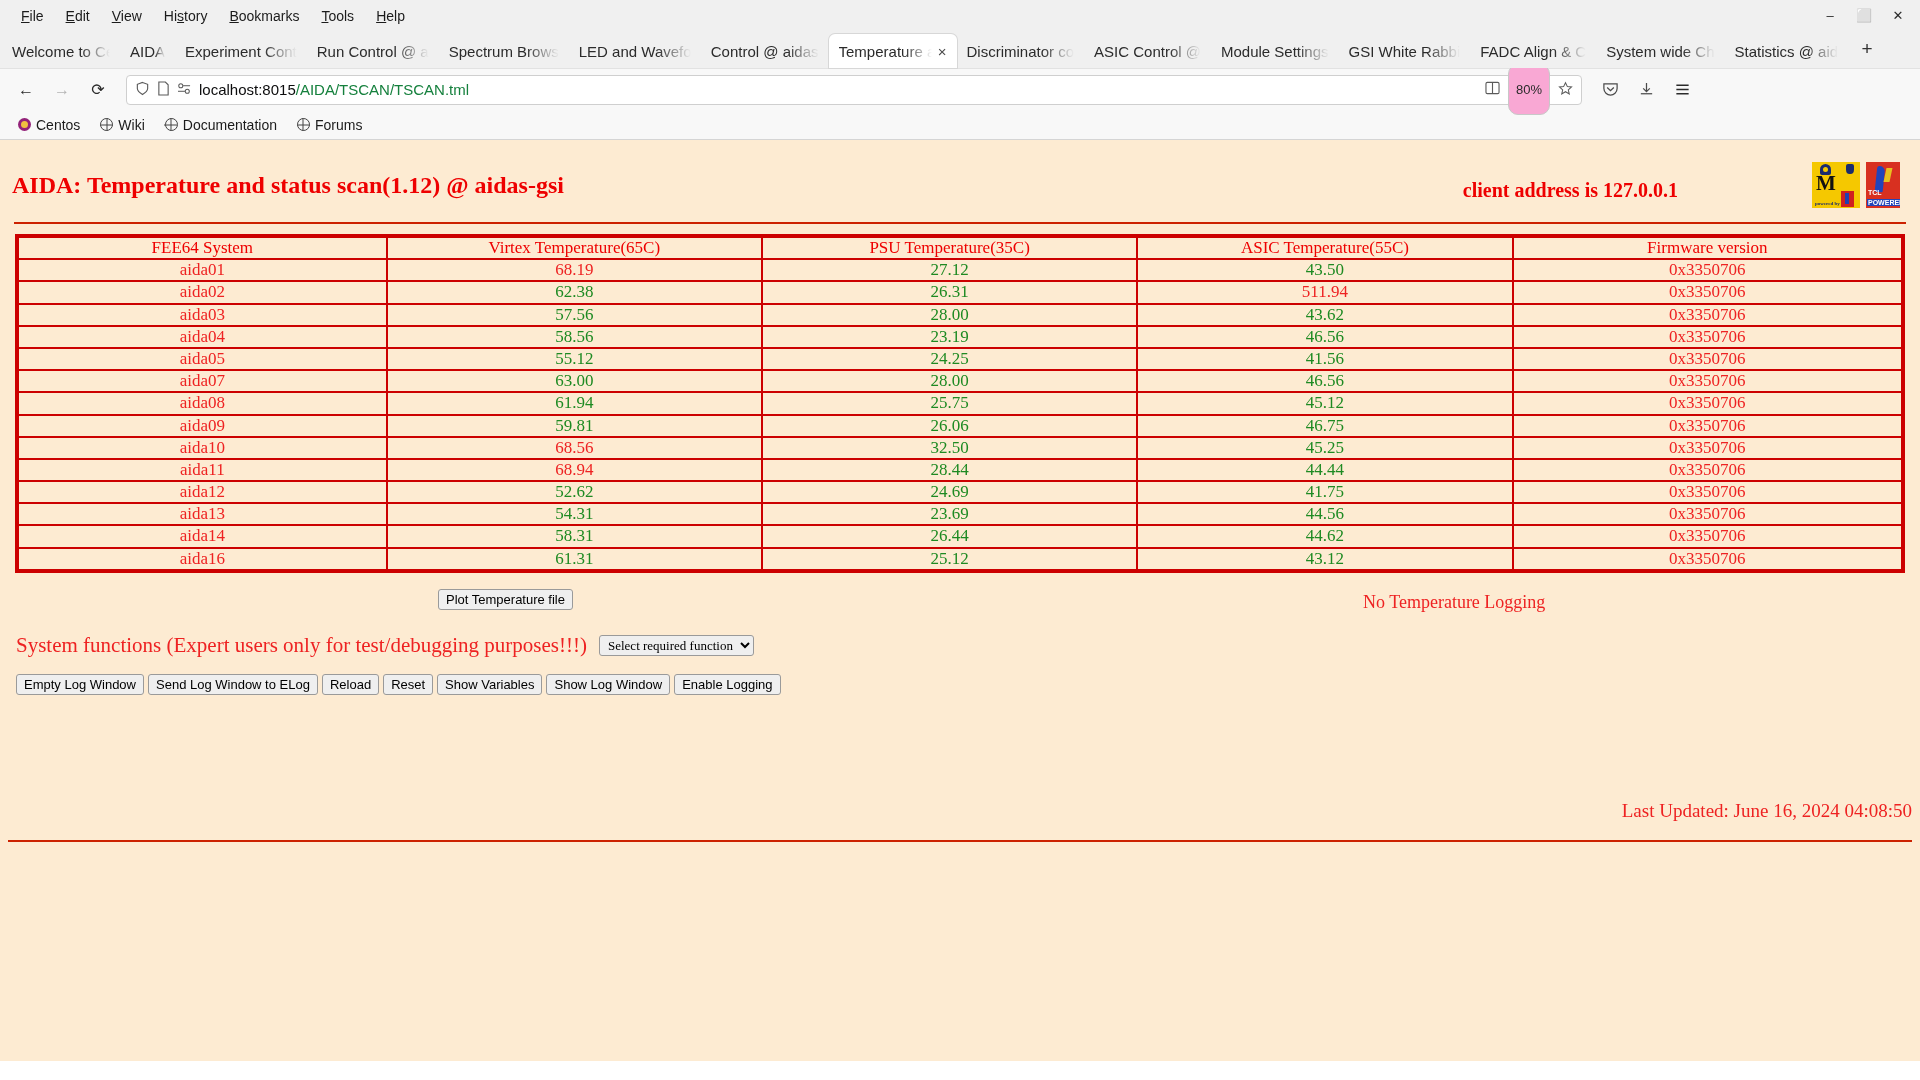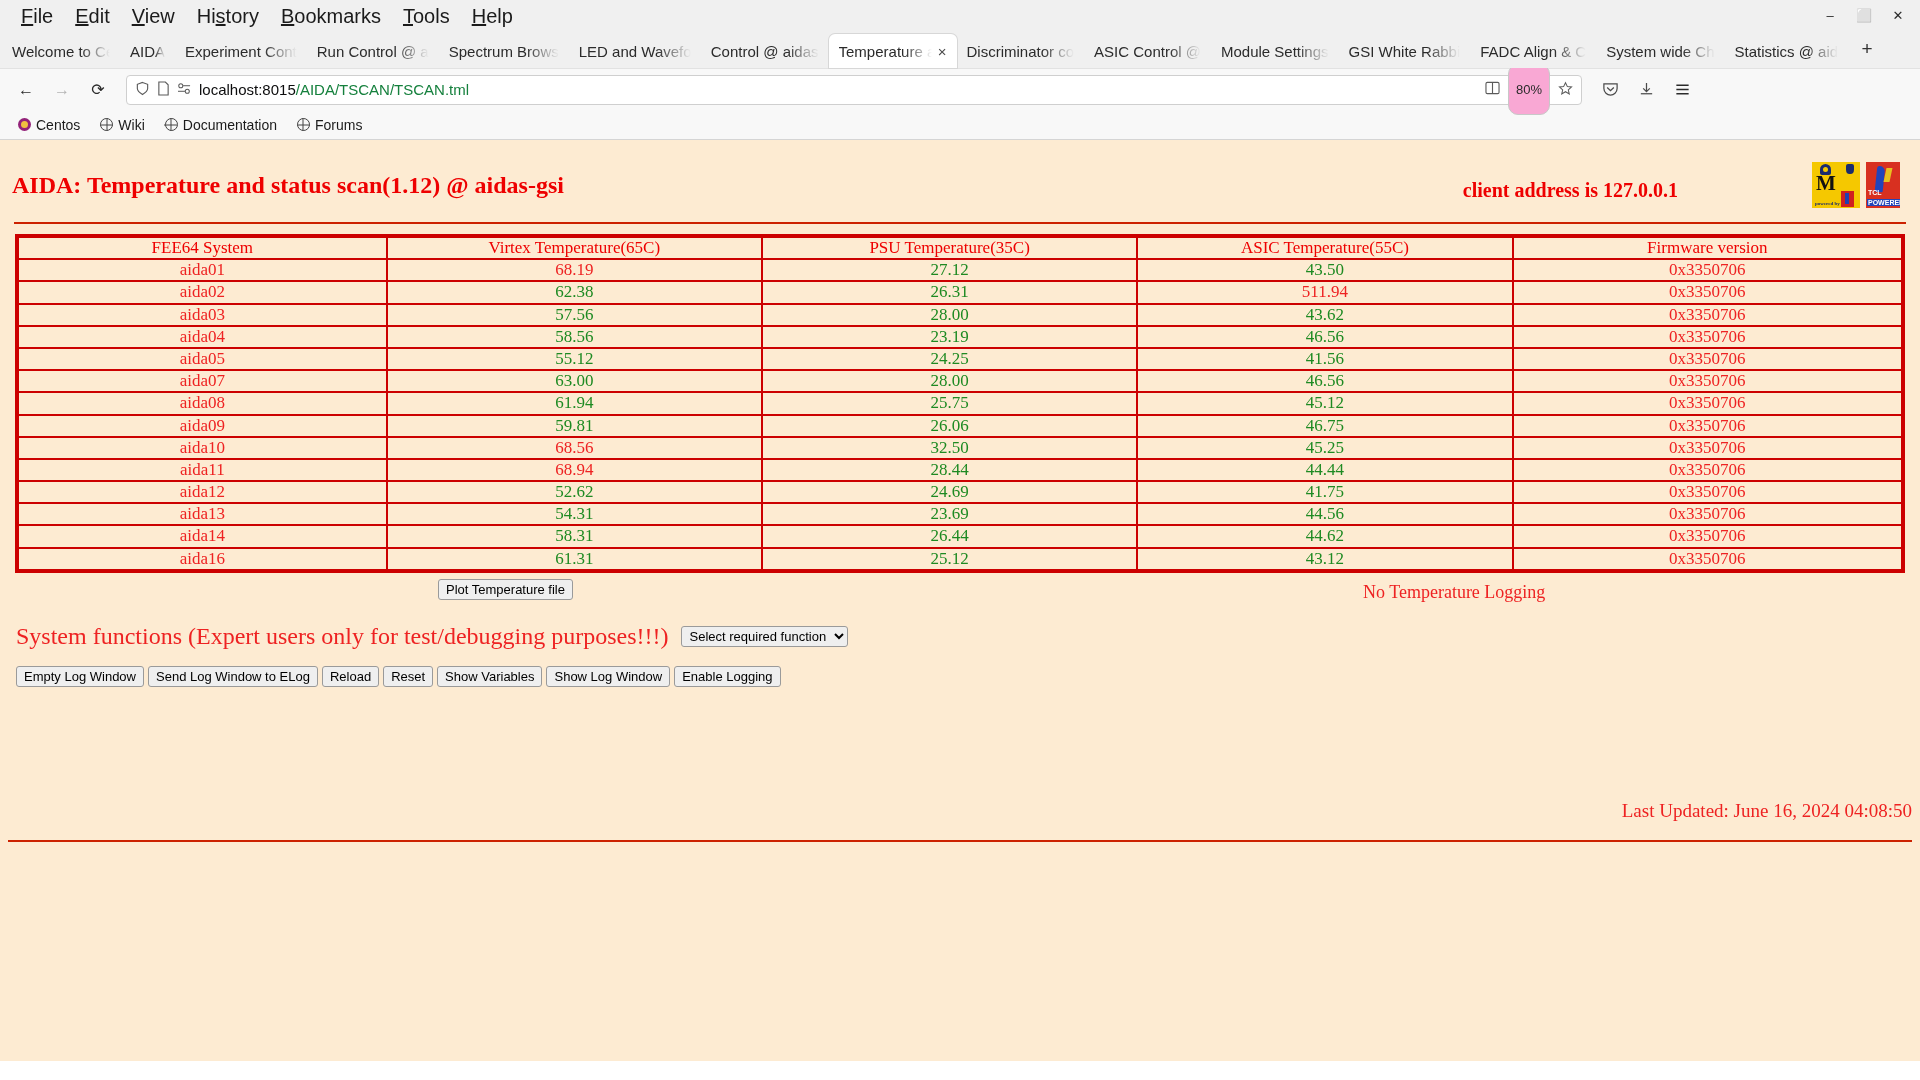--- a/index.html
+++ b/index.html
@@ -13,21 +13,21 @@
   }
 
   
   .browser { width: 1920px; background: #f0f0f0; }
 
   .menubar {
     height: 32px;
     display: flex; align-items: center;
     padding: 0 10px;
     background: #f0f0f0;
-    font-size: 20px; color: #1b1b1b;
+    font-size: 14px; color: #1b1b1b;
   }
   .menubar .menu-item {
     padding: 3px 11px;
     cursor: default;
     white-space: nowrap;
   }
   .menubar .menu-item .acc { text-decoration: underline; }
 
   .tabstrip {
     height: 36px;
@@ -243,21 +243,21 @@
     line-height: 1.07;
   }
   table.tscan th { color: #ee0000; font-weight: normal; }
   td.val-green { color: #1e8a22; }
   td.val-red { color: #ee2222; }
   td.sysname { color: #ee2222; }
   td.fw { color: #ee2222; }
 
   .controls-row {
     position: relative;
-    margin: 6px 0 0 0;
+    margin: 16px 0 0 0;
     height: 34px;
   }
   .plot-btn-wrap { text-align: left; padding-left: 430px; }
   button.webbtn {
     font-family: "Liberation Sans", sans-serif;
     font-size: 13px;
     padding: 2px 7px;
     background: #efefef;
     border: 1px solid #9a9a9a;
     border-radius: 3px;
@@ -267,24 +267,24 @@
   .no-logging {
     position: absolute; left: 1355px; top: 3px;
     color: #ee2222; font-size: 18px; font-family: "Liberation Serif", serif;
   }
 
   .sysfunc-row {
     display: flex; align-items: center; gap: 12px;
     padding: 10px 0 0 8px;
   }
   .sysfunc-label {
-    color: #ee2222; font-size: 24px; font-family: "Liberation Serif", serif;
+    color: #ee2222; font-size: 21px; font-family: "Liberation Serif", serif;
   }
   select.websel {
-    font-family: Liberation Sans, sans-serif;
+    font-family: Liberation Serif, serif;
     font-size: 13px;
     padding: 1px 4px;
     border: 1px solid #9a9a9a;
     border-radius: 3px;
     background: #efefef;
     color: #000;
   }
 
   .btnrow {
     display: flex; gap: 4px; align-items: center;

